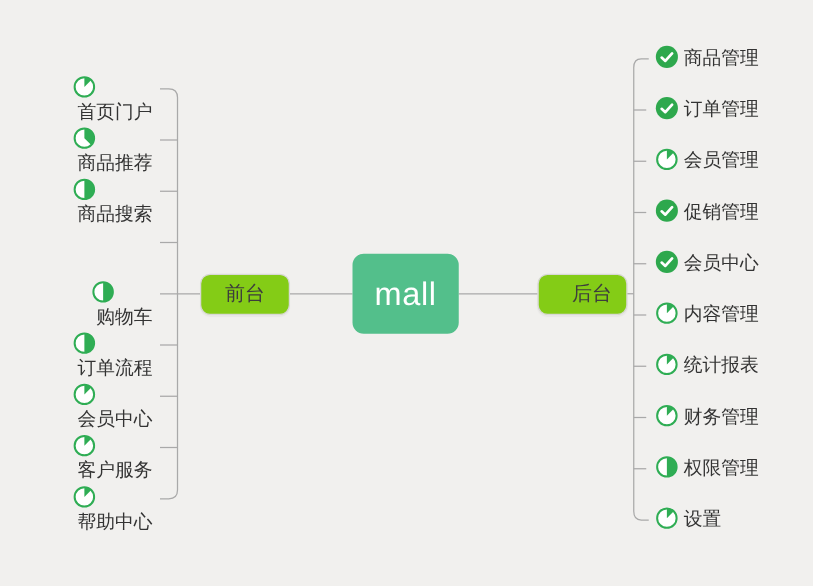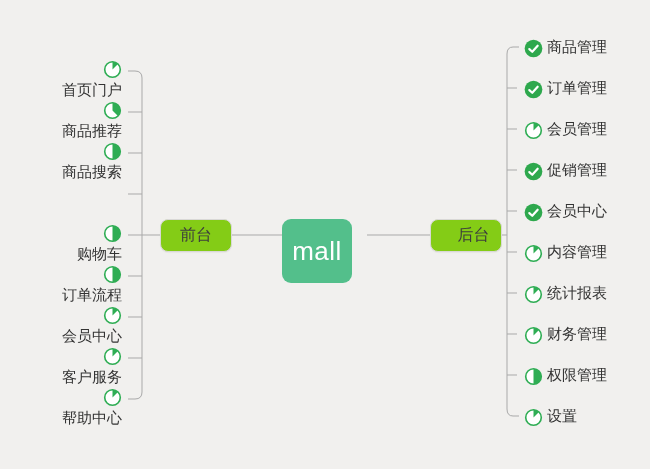--- a/index.html
+++ b/index.html
@@ -16,41 +16,41 @@
   .connectors{
     position:absolute;left:0;top:0;width:650px;height:469px;
   }
   .node{
     position:absolute;
     display:flex;align-items:center;justify-content:center;
     box-sizing:border-box;
     cursor:default;
   }
   .root-node{
-    left:282px;top:219px;width:70px;height:64px;
+    left:282px;top:203px;width:85px;height:64px;
     border-radius:9px;
     color:#fff;
     font-size:26px;
     letter-spacing:0.5px;
   }
   .branch-node{
     width:72px;height:33px;
     background:#84cc16;
     border:1px solid #d9d8d6;
     border-radius:8px;
     font-size:16px;
     color:#3d3d3d;
     box-shadow:0 1px 1px rgba(0,0,0,0.04);
   }
   .branch-node.left{left:160px;top:219px;}
   .branch-node.right{left:430px;top:219px;padding-left:15px;}
   .row{
     position:absolute;
     height:22px;
-    display:flex;align-items:flex-end;
+    display:flex;align-items:flex-start;
     white-space:nowrap;
   }
   .row .icon{
     width:19px;height:19px;
     display:inline-flex;align-items:center;justify-content:center;
     flex:0 0 19px;
   }
   .row .icon svg{display:block;}
   .row .label{
     font-size:15px;

